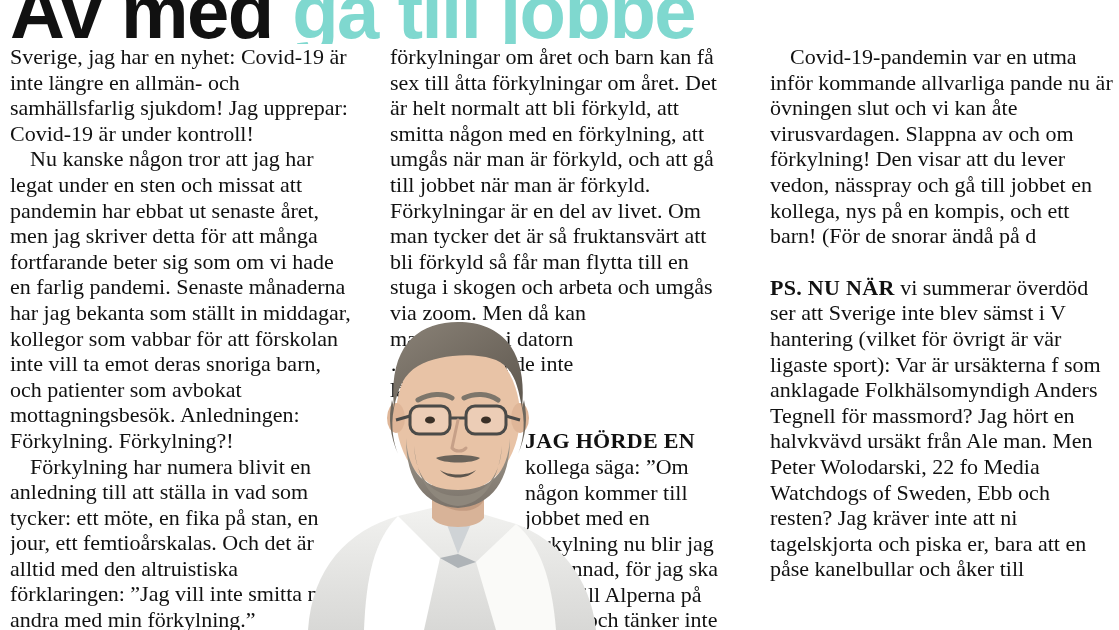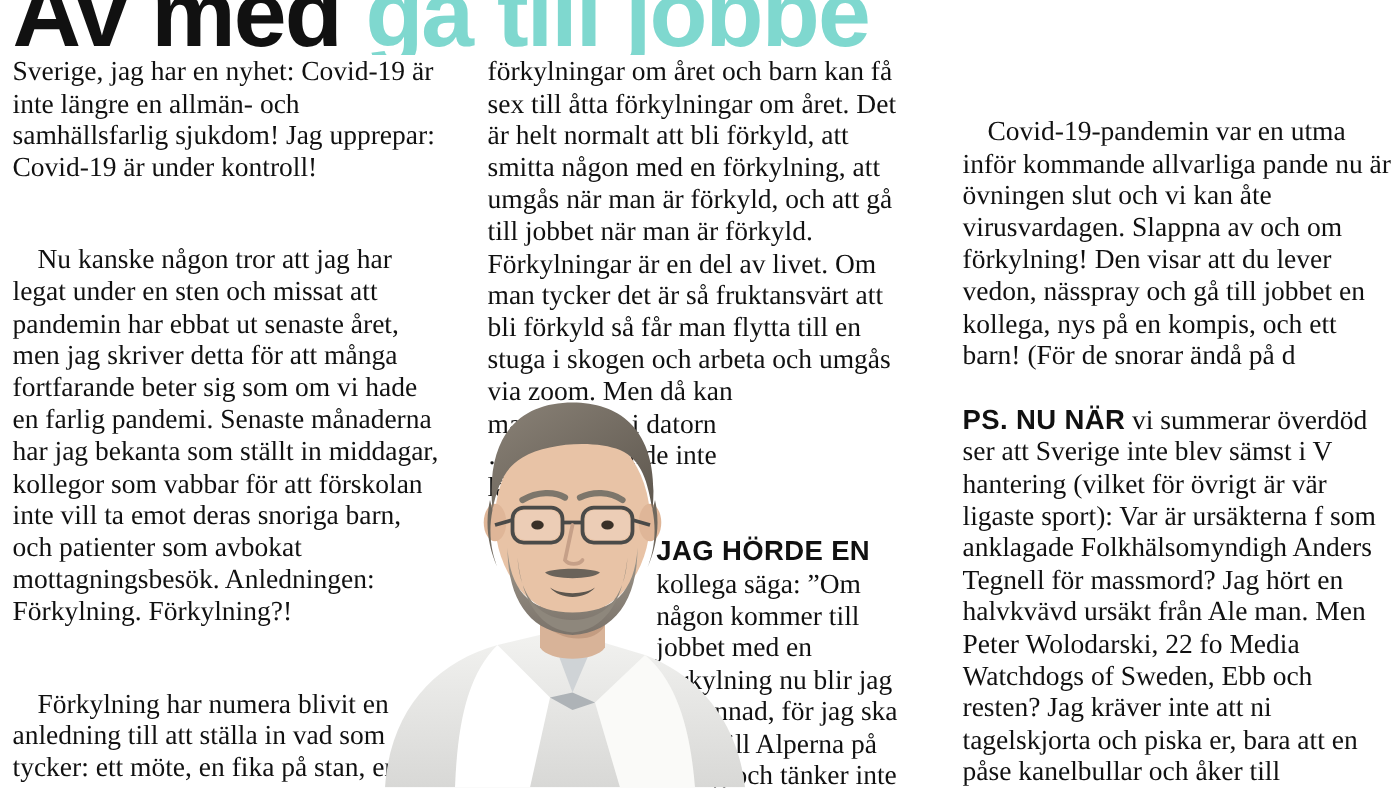--- a/index.html
+++ b/index.html
@@ -53,24 +53,24 @@
   .col-2 { left: 380px; }
   .col-3 { left: 760px; }
 
   .col p {
     margin: 0;
     font-size: 22px;
     line-height: 25.6px;
     text-align: left;
     hyphens: auto;
   }
-  .col p.indent { text-indent: 20px; margin-top: 48px; }
+  .col p.indent { text-indent: 20px; }
 
   .lead-label {
-    font-family: Liberation Sans, sans-serif;
+    font-family: Liberation Serif, serif;
     font-weight: bold;
     letter-spacing: 0.3px;
   }
 
   
   .c2-block-a p { }
   .c2-narrow {
     width: 208px;
     margin-left: 135px;
   }

